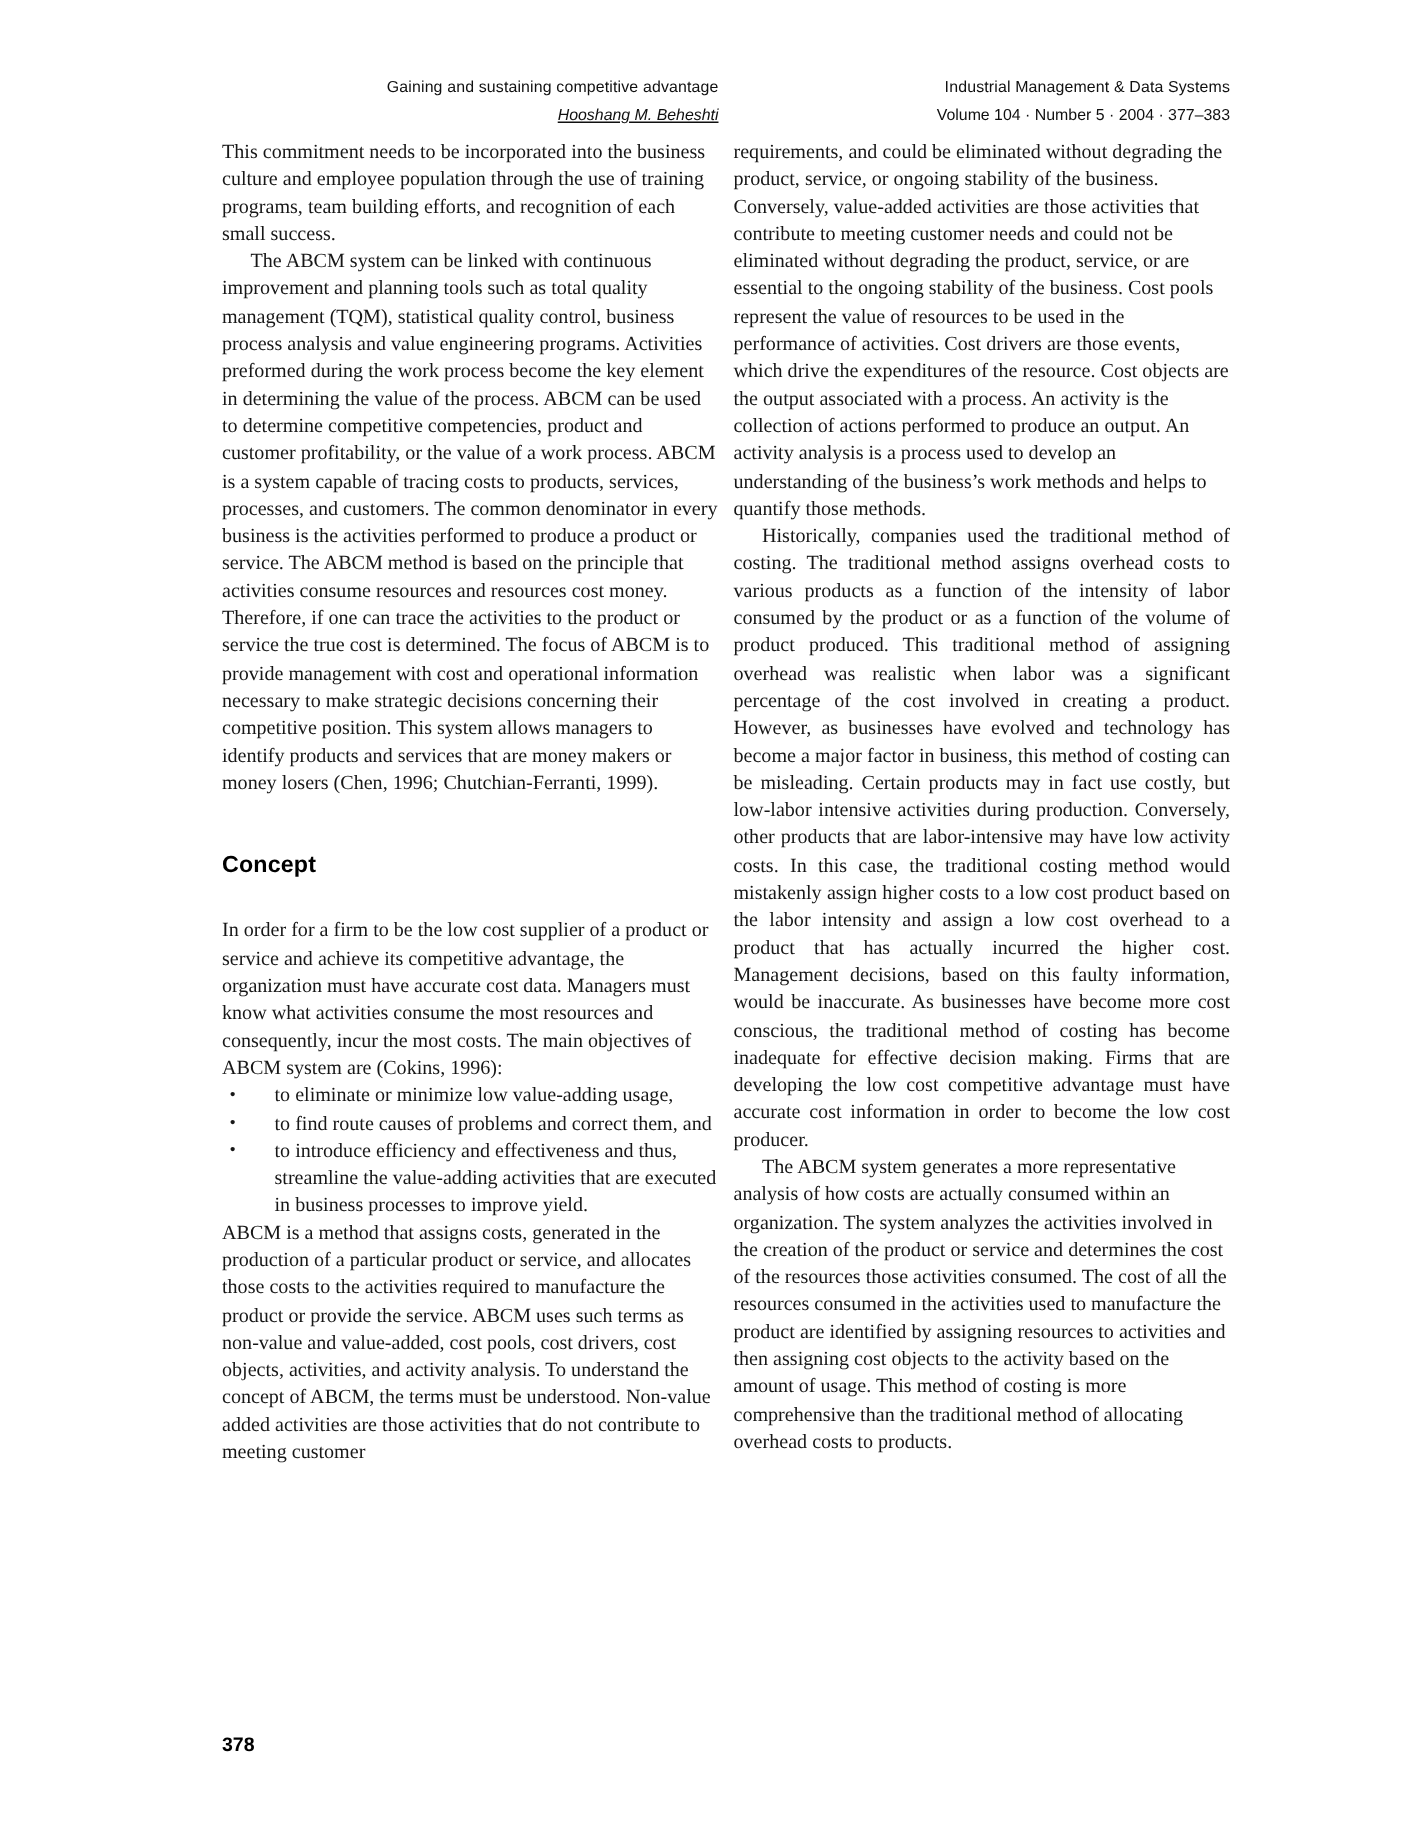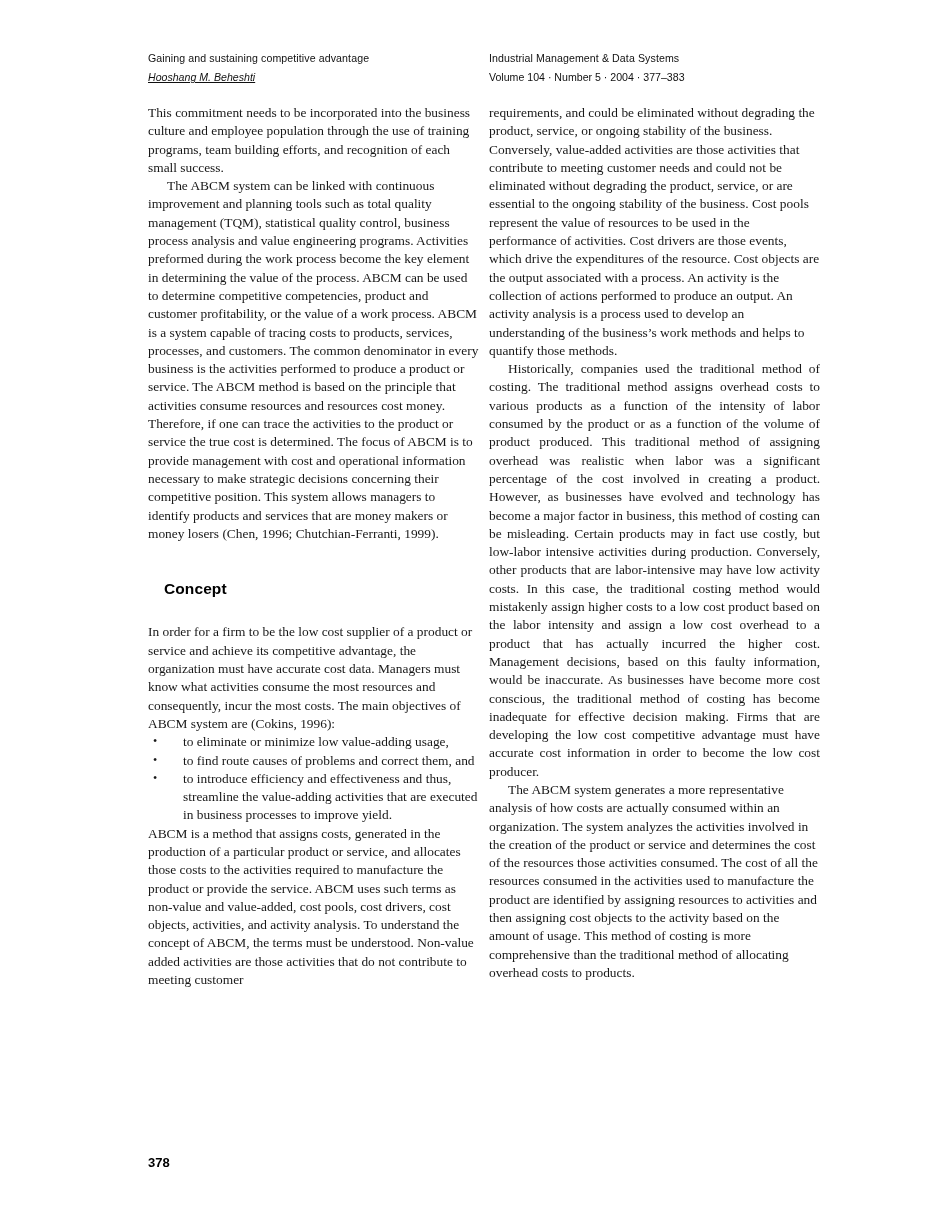--- a/index.html
+++ b/index.html
@@ -12,42 +12,42 @@
     overflow:hidden;
   }
   .page { position:absolute; inset:0; }
 
   
   .header-row {
     position:absolute; top:52px; left:148px; width:672px;
     display:flex; gap:10px;
   }
   .header-block {
-    width:331px; text-align:left;
+    width:331px; text-align:right;
     font-family:"Liberation Sans", sans-serif;
     font-size:10.6px; line-height:12px; color:#101010;
   }
   .head-line1 { margin-bottom:7px; letter-spacing:0.1px; }
   .head-author { font-style:italic;text-decoration:underline; }
 
   
   .columns {
-    position:absolute; top:104px; left:148px; width:672px;
+    position:absolute; top:92px; left:148px; width:672px;
     display:flex; gap:10px;
   }
   .col { width:331px; font-size:13.4px; line-height:18.3px; }
   p.para { margin:0; }
   .indent { text-indent:19px; }
   .justify { text-align:justify; }
   .gap-top { margin-top:18px; }
 
   h2.section {
     font-family:"Liberation Sans", sans-serif;
     font-size:15.5px; font-weight:700; color:#000;
-    margin:37px 0 25px 16px; letter-spacing:0.1px;
+    margin:37px 0 25px 0; letter-spacing:0.1px;
   }
 
   ul.bullets { list-style:none; margin:0; padding:0; }
   li.bullet-item { position:relative; padding-left:35px; }
   .bullet-marker { position:absolute; left:5px; top:-1px; font-size:12px; }
 
   
   .footer {
     position:absolute; top:1155px; left:148px; width:672px;
     text-align:left;

